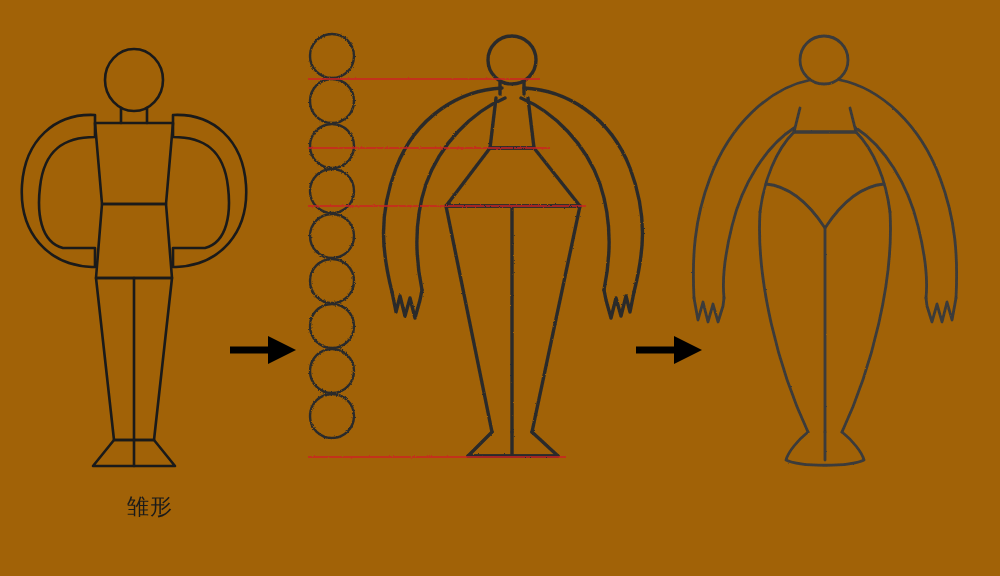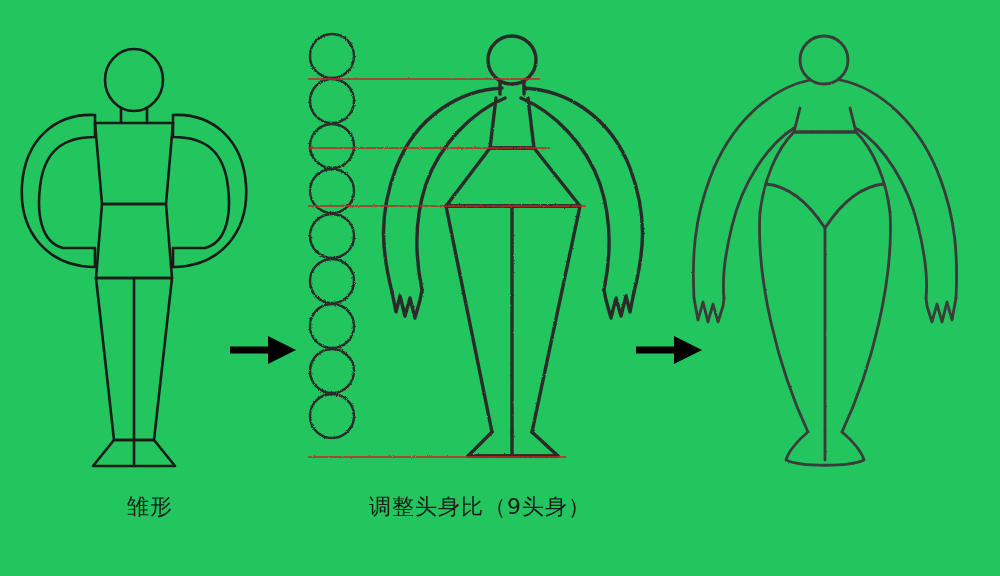--- a/index.html
+++ b/index.html
@@ -7,21 +7,21 @@
     padding: 0;
     background: #ffffff;
   }
   body {
     font-family: "Liberation Sans", "DejaVu Sans", sans-serif;
   }
   #page {
     position: relative;
     width: 1000px;
     height: 576px;
-    background: #22c55e;
+    background: #a16207;
     overflow: hidden;
   }
   .panel {
     position: absolute;
     top: 0;
     height: 576px;
   }
   #panel-1 { left: 0px;   width: 300px; }
   #panel-2 { left: 300px; width: 360px; }
   #panel-3 { left: 660px; width: 340px; }
@@ -158,21 +158,20 @@
       </g>
 
       <g filter="url(#redRough)" stroke="#cc2222" stroke-width="1.7" fill="none">
         <line x1="8" y1="59" x2="240" y2="59"></line>
         <line x1="8" y1="128" x2="250" y2="128"></line>
         <line x1="8" y1="186" x2="286" y2="186"></line>
         <line x1="8" y1="437" x2="266" y2="437"></line>
       </g>
     </svg>
 
-    <div class="caption">调整头身比（9头身）</div>
   </div>
 
   <div class="arrow" id="arrow-2">
     <svg viewBox="0 0 70 60" width="70" height="60">
       <line x1="2" y1="30" x2="44" y2="30" stroke="#000000" stroke-width="7"></line>
       <polygon points="40,16 68,30 40,44" fill="#000000"></polygon>
     </svg>
   </div>
 
   <div class="panel" id="panel-3">

